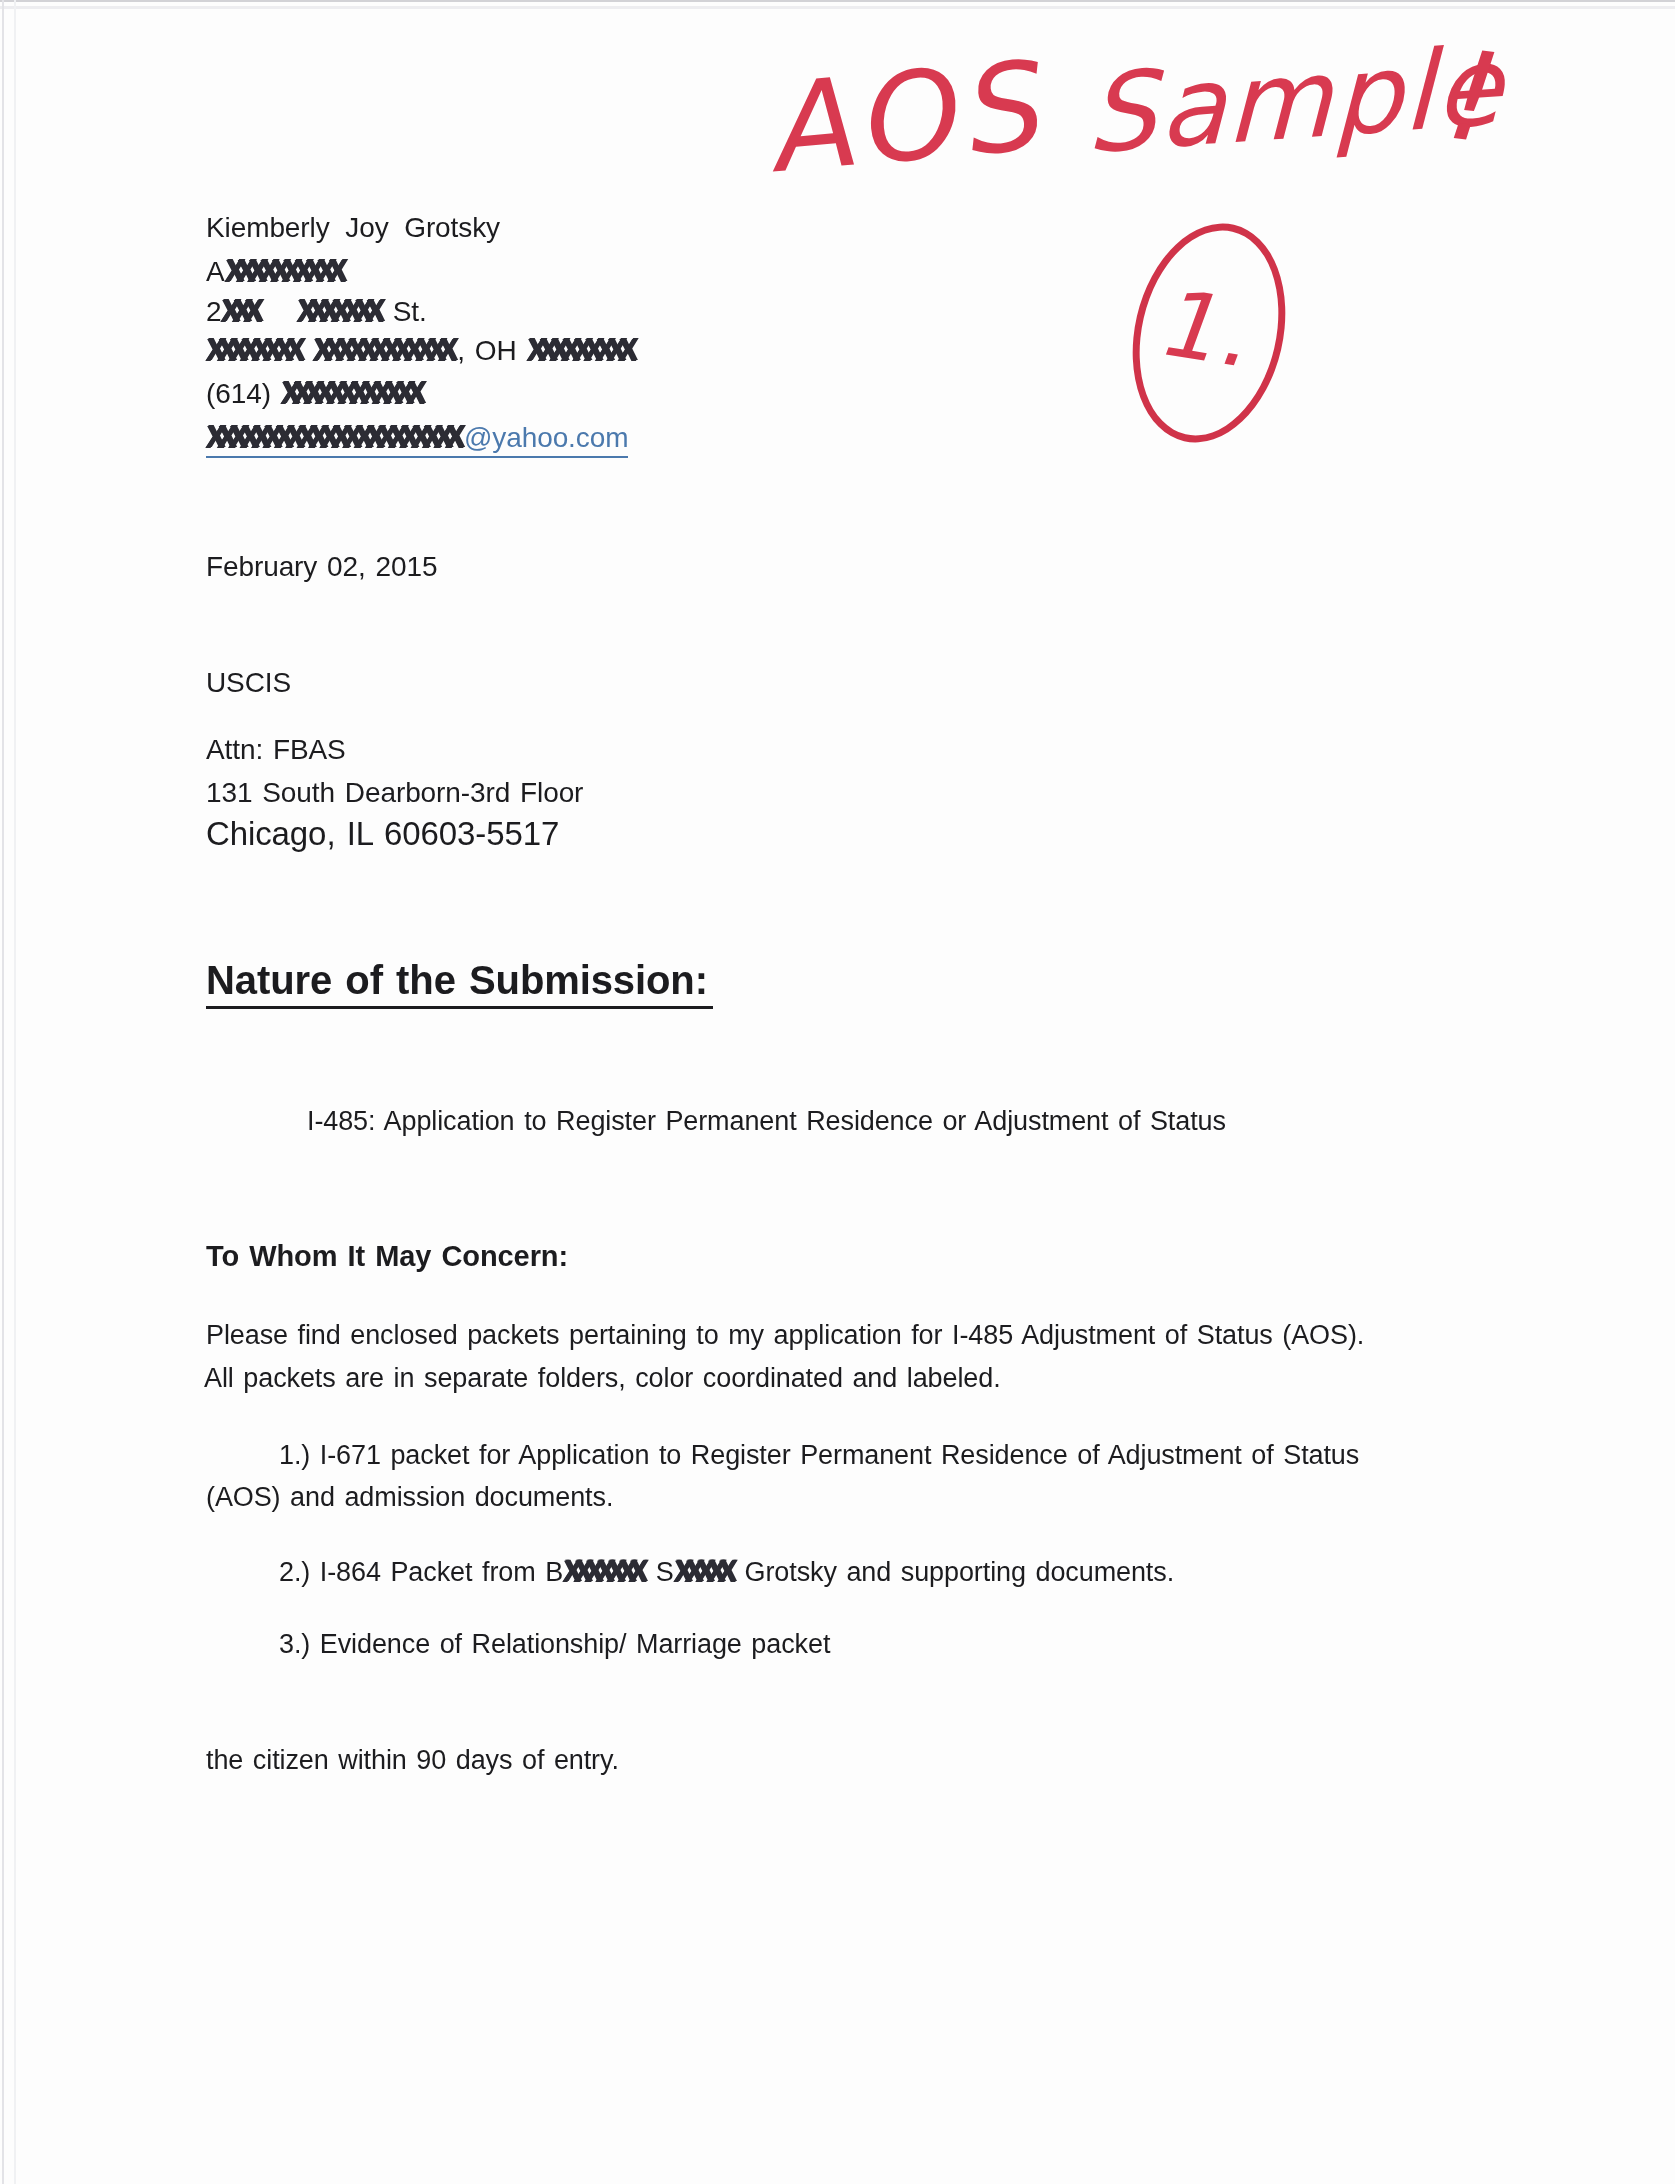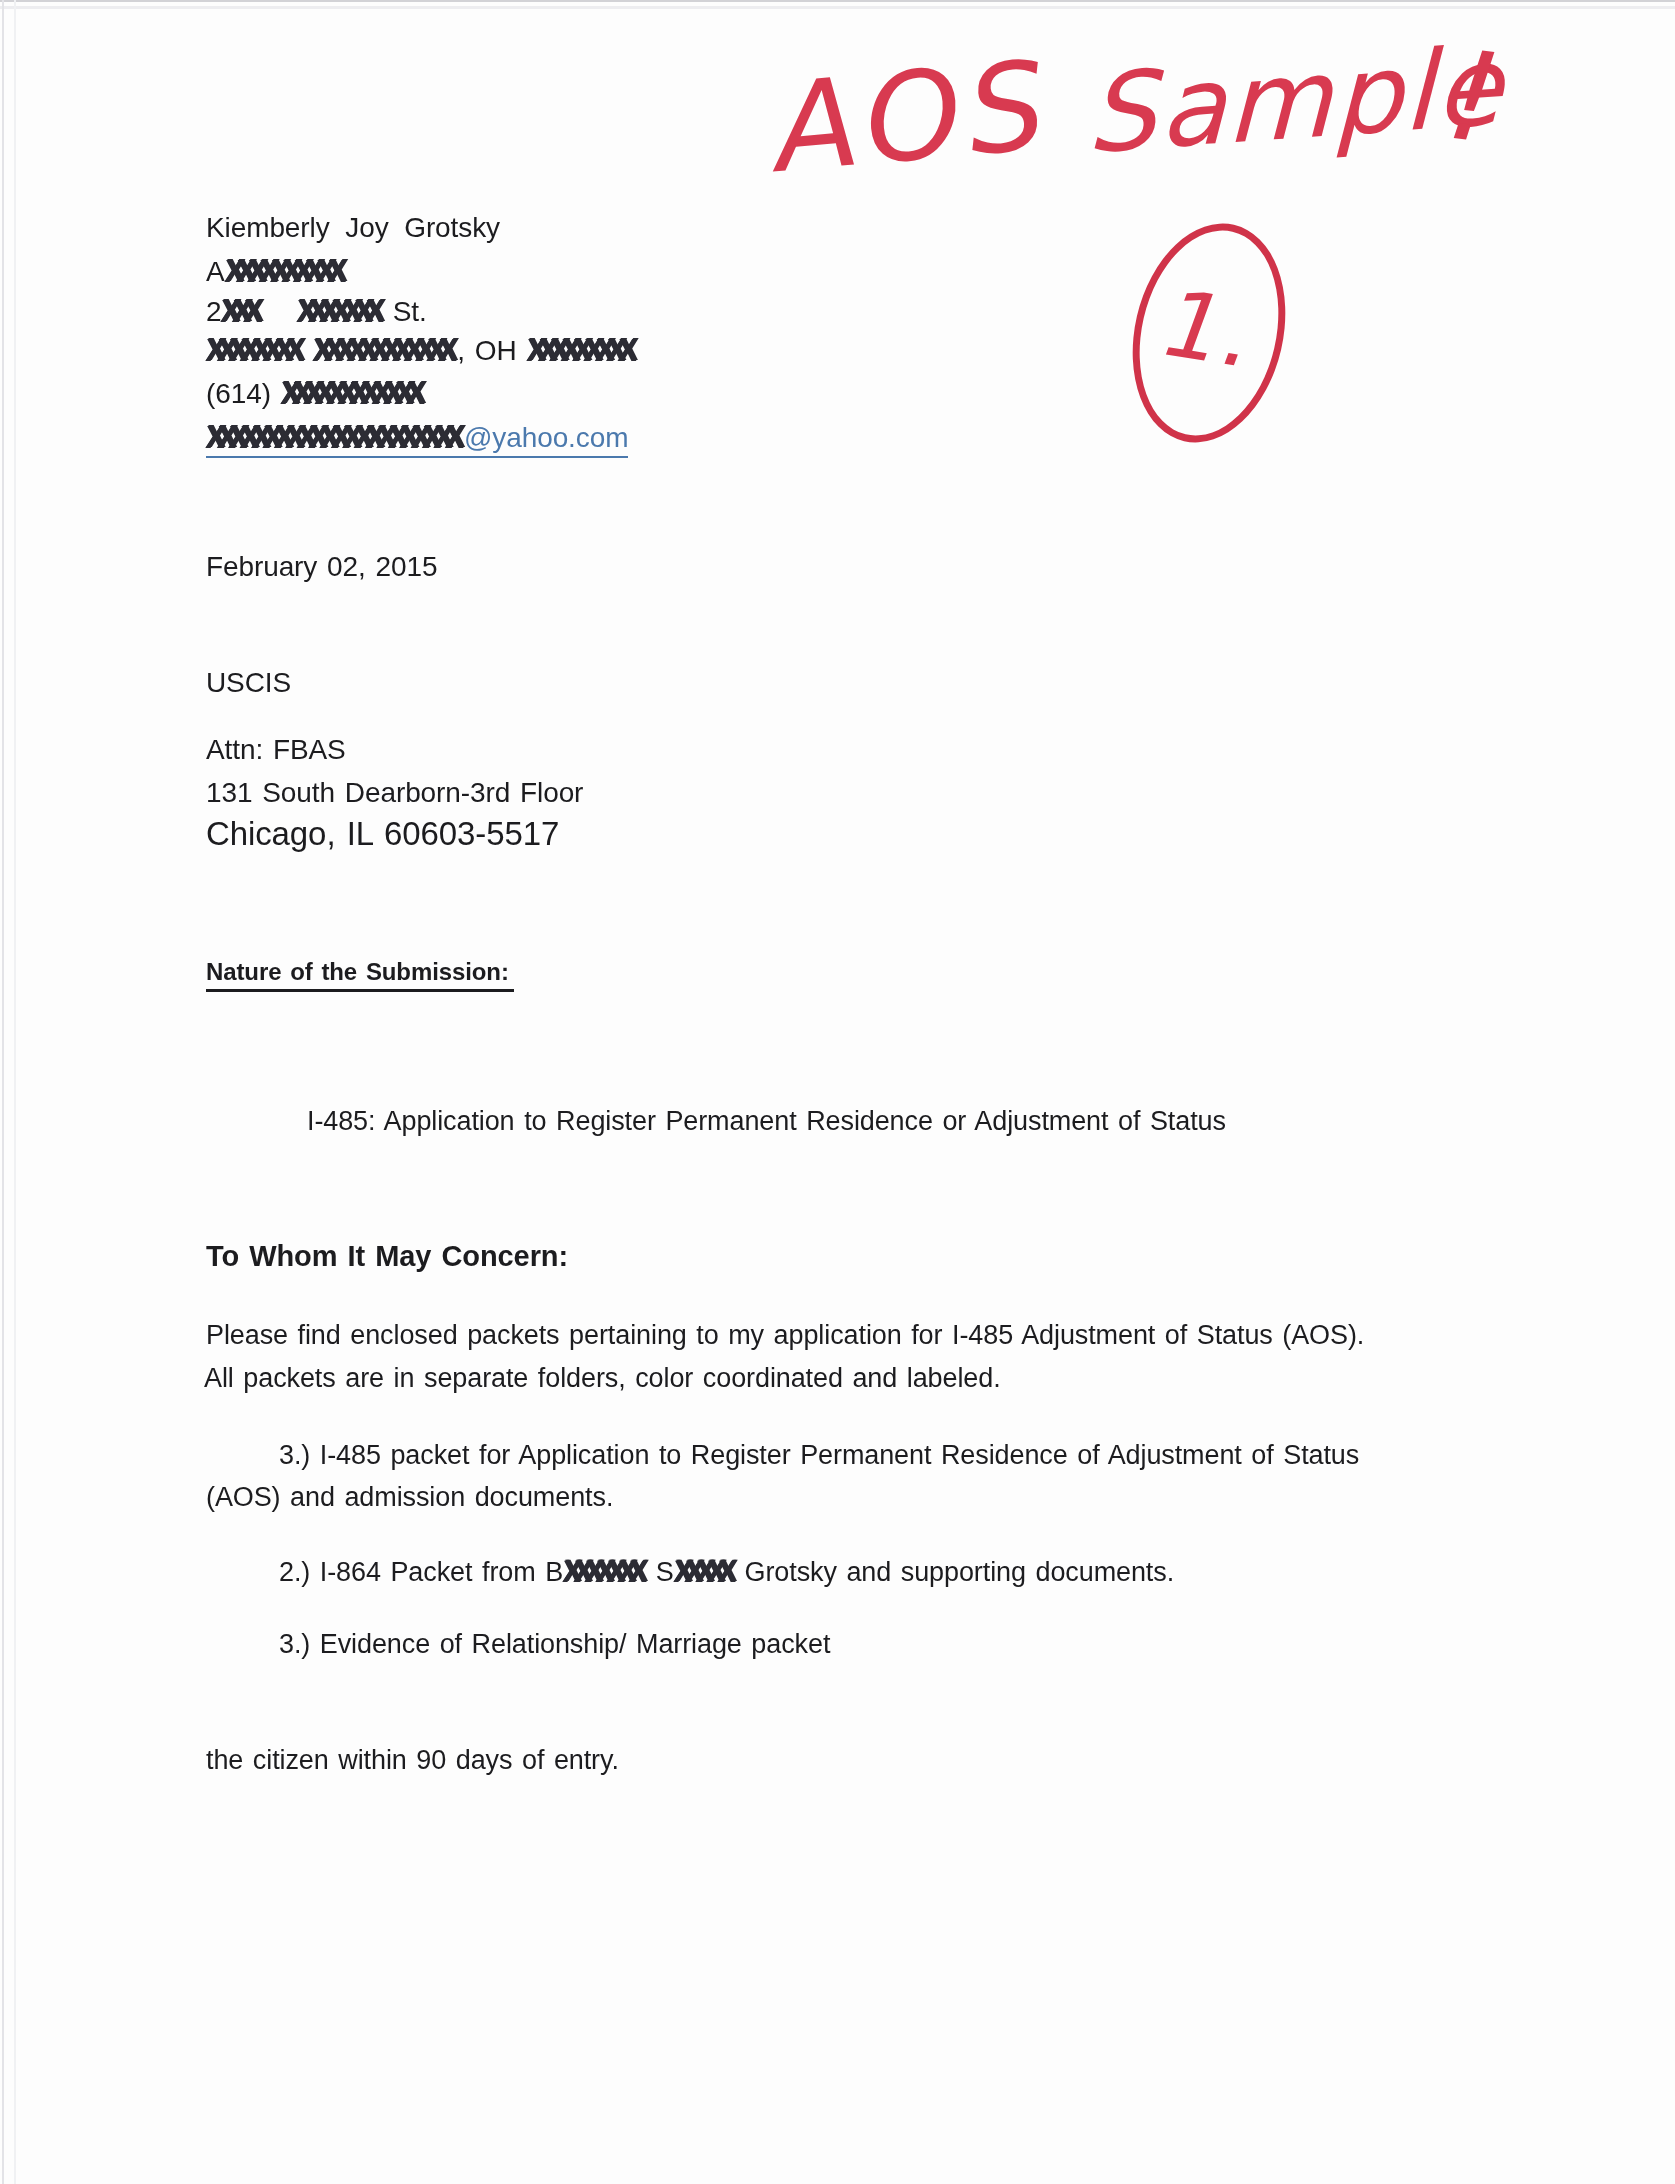--- a/index.html
+++ b/index.html
@@ -22,21 +22,21 @@
   .line {
     position: absolute;
     white-space: nowrap;
     font-size: 27px;
     letter-spacing: -0.1px;
     word-spacing: 2.2px;
   }
   .sender-line { font-size: 28px; }
   .name-line { word-spacing: 8px; }
   .bold { font-weight: 700; }
-  .heading { font-size: 24px; }
+  .heading { font-size: 40px; }
   .heading .underlined {
     display: inline-block;
     border-bottom: 3.5px solid #1c1c1f;
     padding-bottom: 2.6px;
     padding-right: 5.3px;
   }
   .salutation { font-size: 29px; }
 
   
   .scrib {
@@ -138,21 +138,21 @@
   <div class="line heading bold" style="left:206px; top:958px;">
     <span class="underlined">Nature of the Submission:</span>
   </div>
   <div class="line" style="left:307px; top:1106px;">I-485: Application to Register Permanent Residence or Adjustment of Status</div>
 
   <div class="line salutation bold" style="left:206px; top:1240px;">To Whom It May Concern:</div>
 
   <div class="line" style="left:206px; top:1320px;">Please find enclosed packets pertaining to my application for I-485 Adjustment of Status (AOS).</div>
   <div class="line" style="left:204px; top:1363px;">All packets are in separate folders, color coordinated and labeled.</div>
 
-  <div class="line" style="left:279px; top:1440px;">3.) I-485 packet for Application to Register Permanent Residence of Adjustment of Status</div>
+  <div class="line" style="left:279px; top:1440px;">1.) I-671 packet for Application to Register Permanent Residence of Adjustment of Status</div>
   <div class="line" style="left:206px; top:1482px;">(AOS) and admission documents.</div>
 
   <div class="line" style="left:279px; top:1557px;">
     <span>2.) I-864 Packet from B</span><span class="scrib gap-r">XXXXXXX</span><span>S</span><span class="scrib gap-r">XXXXX</span><span>Grotsky and supporting documents.</span>
   </div>
 
   <div class="line" style="left:279px; top:1629px;">3.) Evidence of Relationship/ Marriage packet</div>
 
   <div class="line" style="left:206px; top:1745px;">the citizen within 90 days of entry.</div>
 

